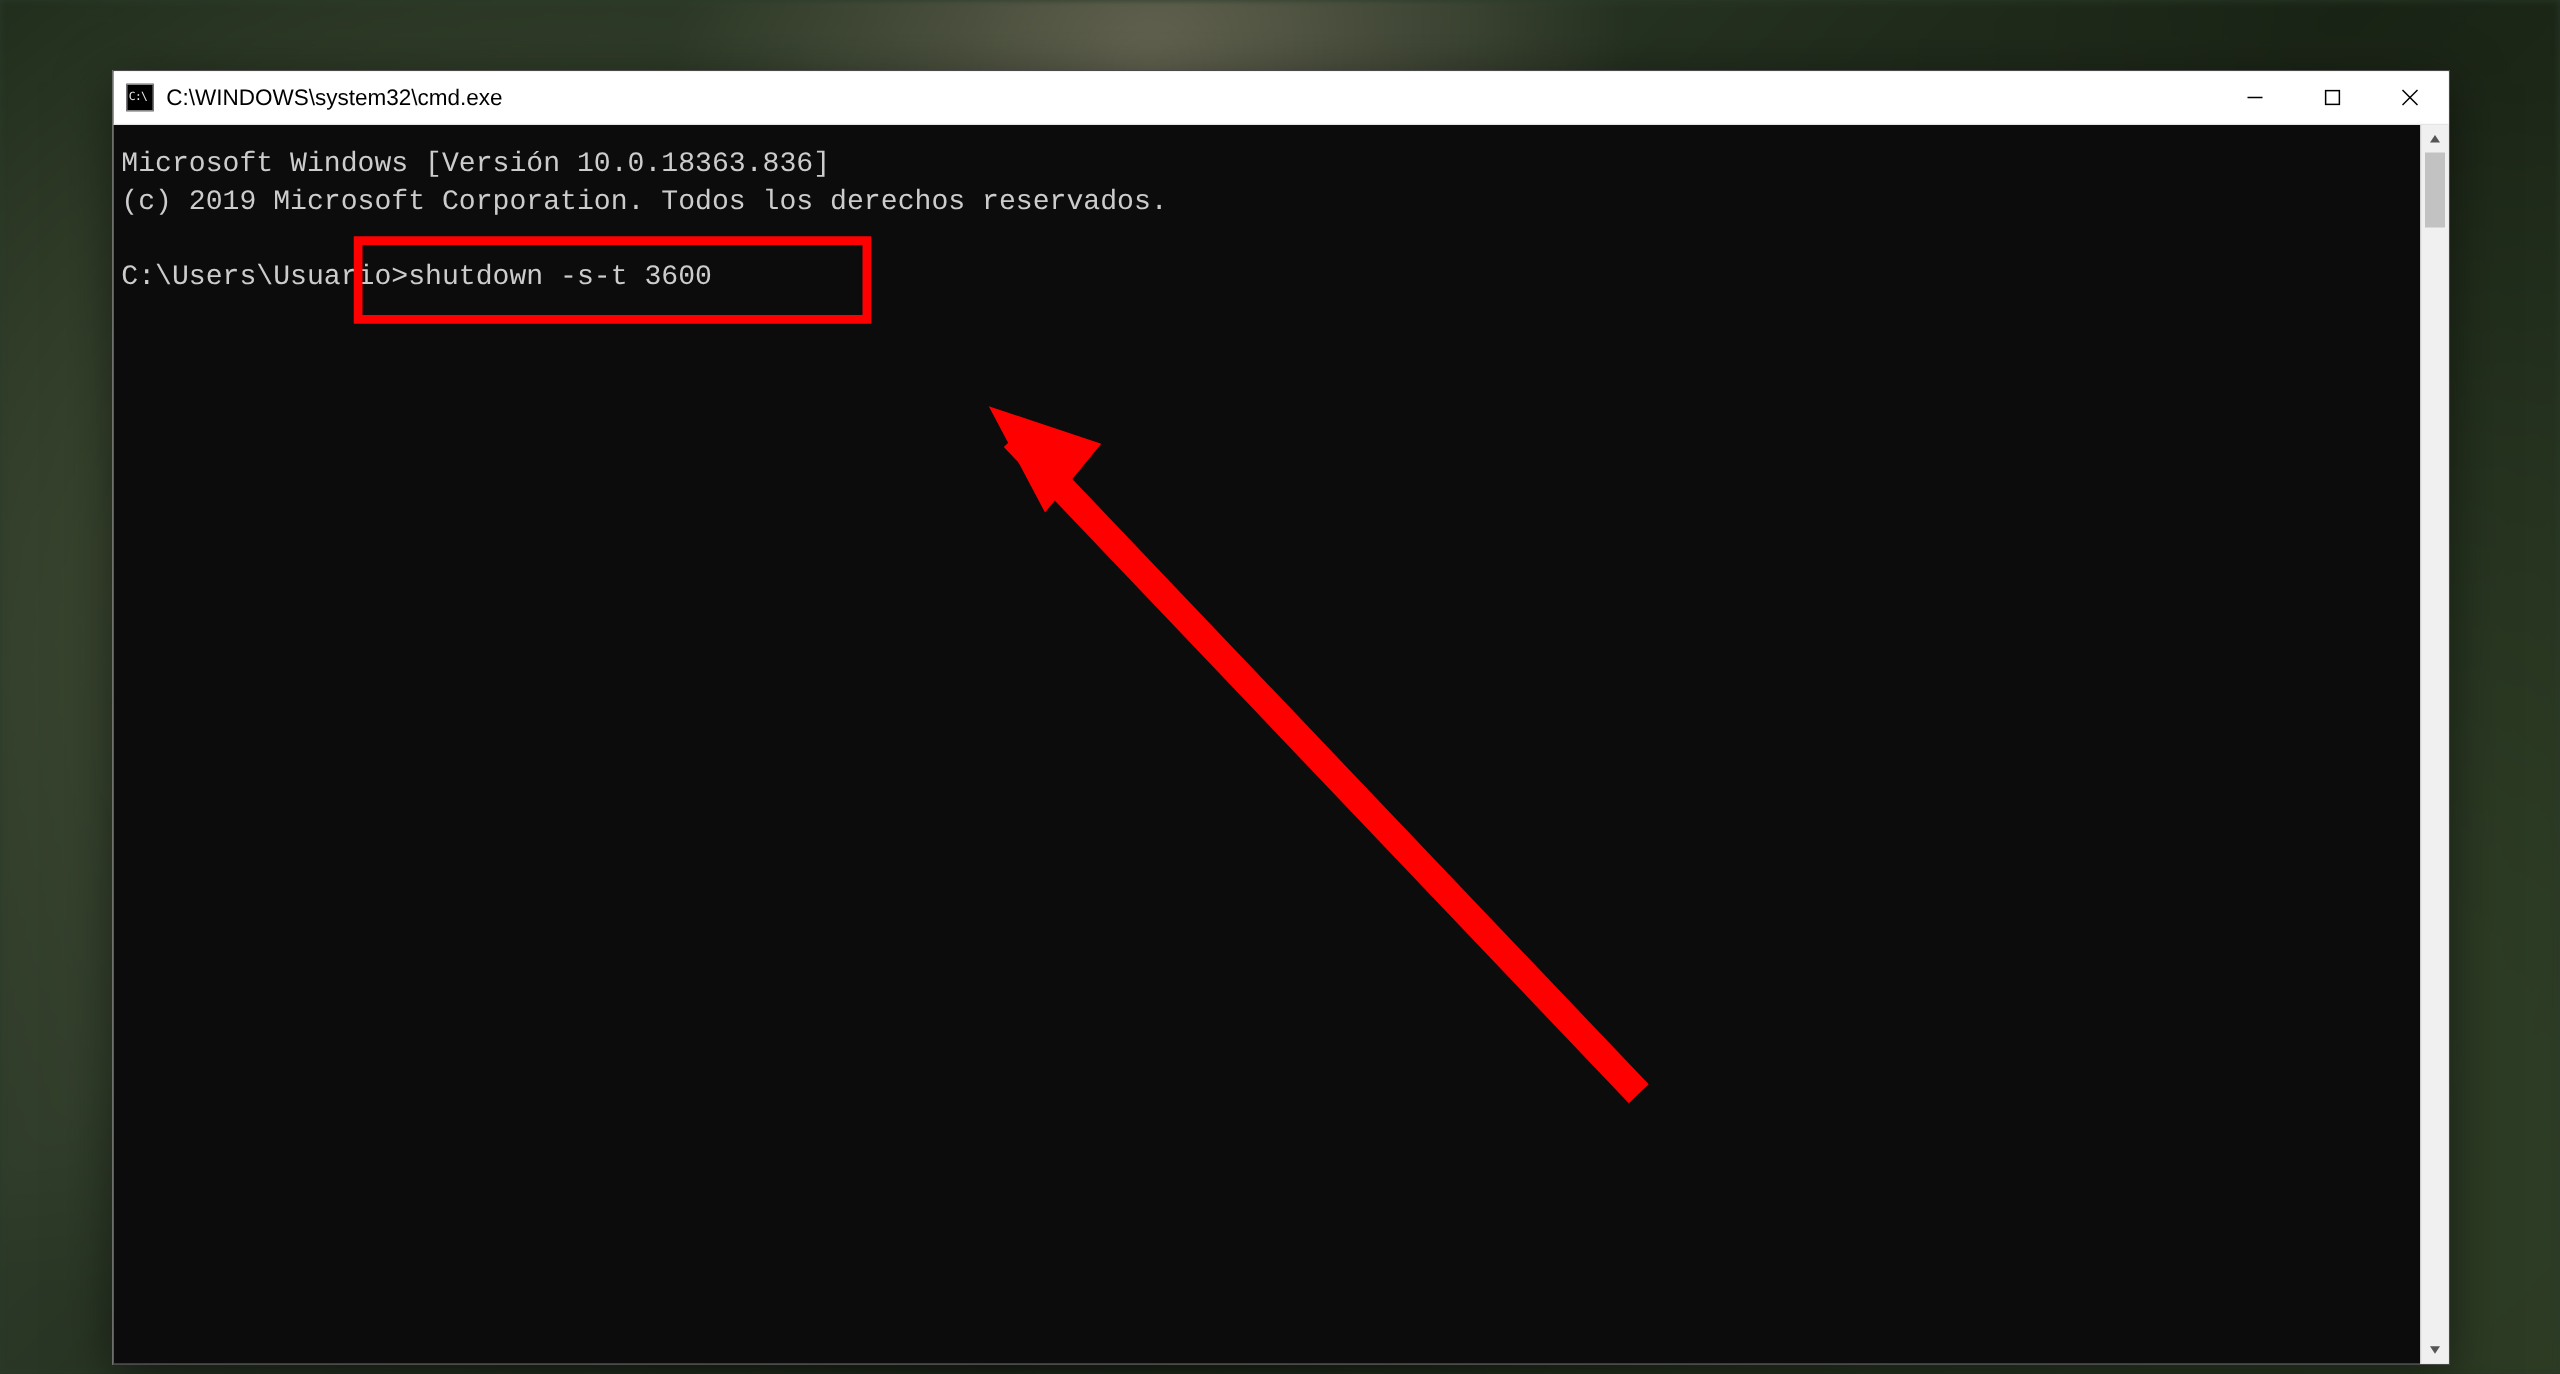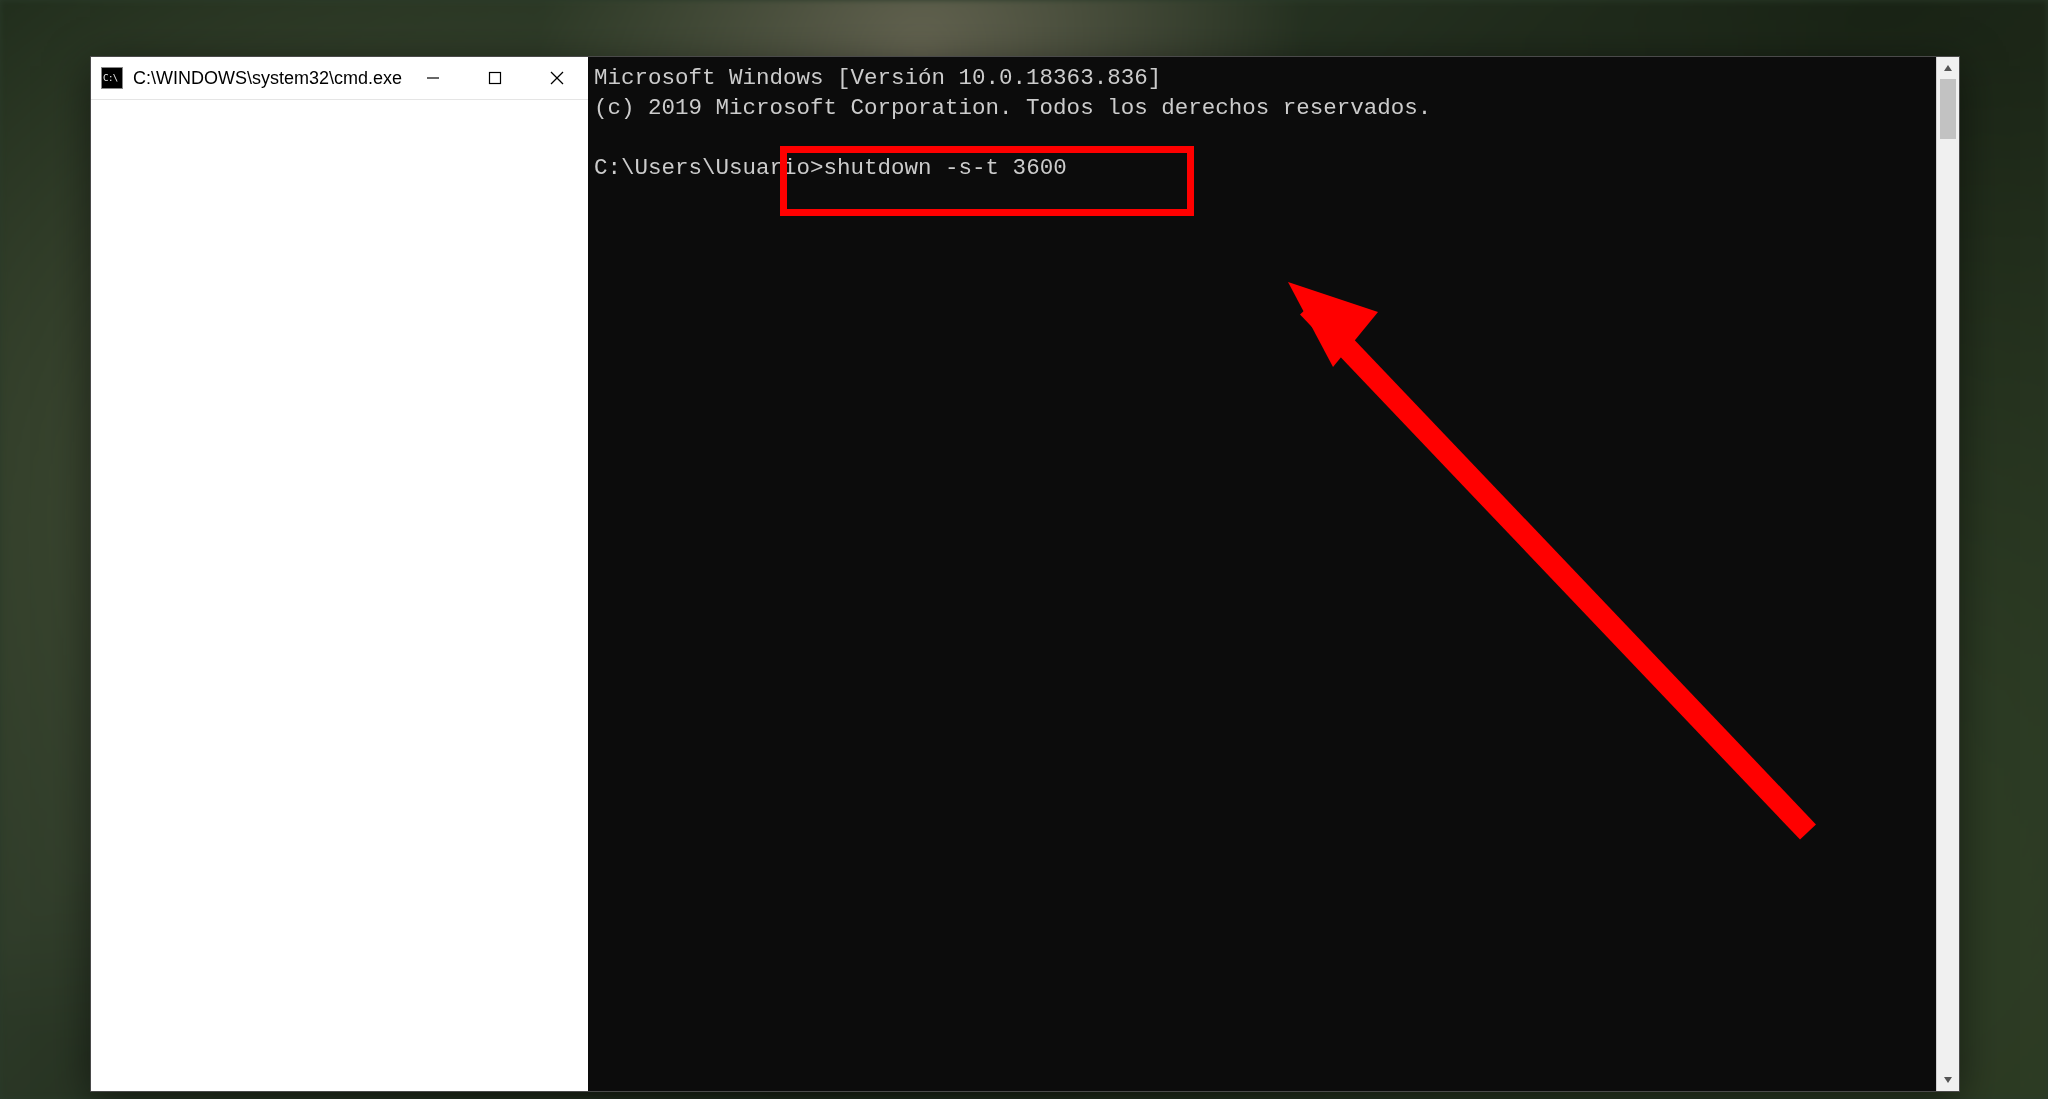--- a/index.html
+++ b/index.html
@@ -23,20 +23,21 @@
   }
   .window {
     position: absolute;
     left: 90px;
     top: 56px;
     width: 1868px;
     height: 1034px;
     background: #ffffff;
     box-shadow: 0 10px 40px rgba(0,0,0,0.5);
     display: flex;
+    flex-direction: column;
     border: 1px solid #4a4a4a;
   }
   .titlebar {
     height: 42px;
     background: #ffffff;
     display: flex;
     align-items: center;
     border-bottom: 1px solid #e5e5e5;
     flex: 0 0 auto;
   }
@@ -88,21 +89,21 @@
     display: flex;
     min-height: 0;
   }
   .console {
     flex: 1 1 auto;
     background: #0c0c0c;
     color: #cccccc;
     font-family: Consolas, "Courier New", monospace;
     font-size: 22.5px;
     line-height: 30px;
-    padding: 6px 6px;
+    padding: 16px 6px;
     white-space: pre;
     overflow: hidden;
     position: relative;
   }
   .scrollbar {
     width: 22px;
     flex: 0 0 auto;
     background: #f0f0f0;
     position: relative;
     border-left: 1px solid #d0d0d0;

